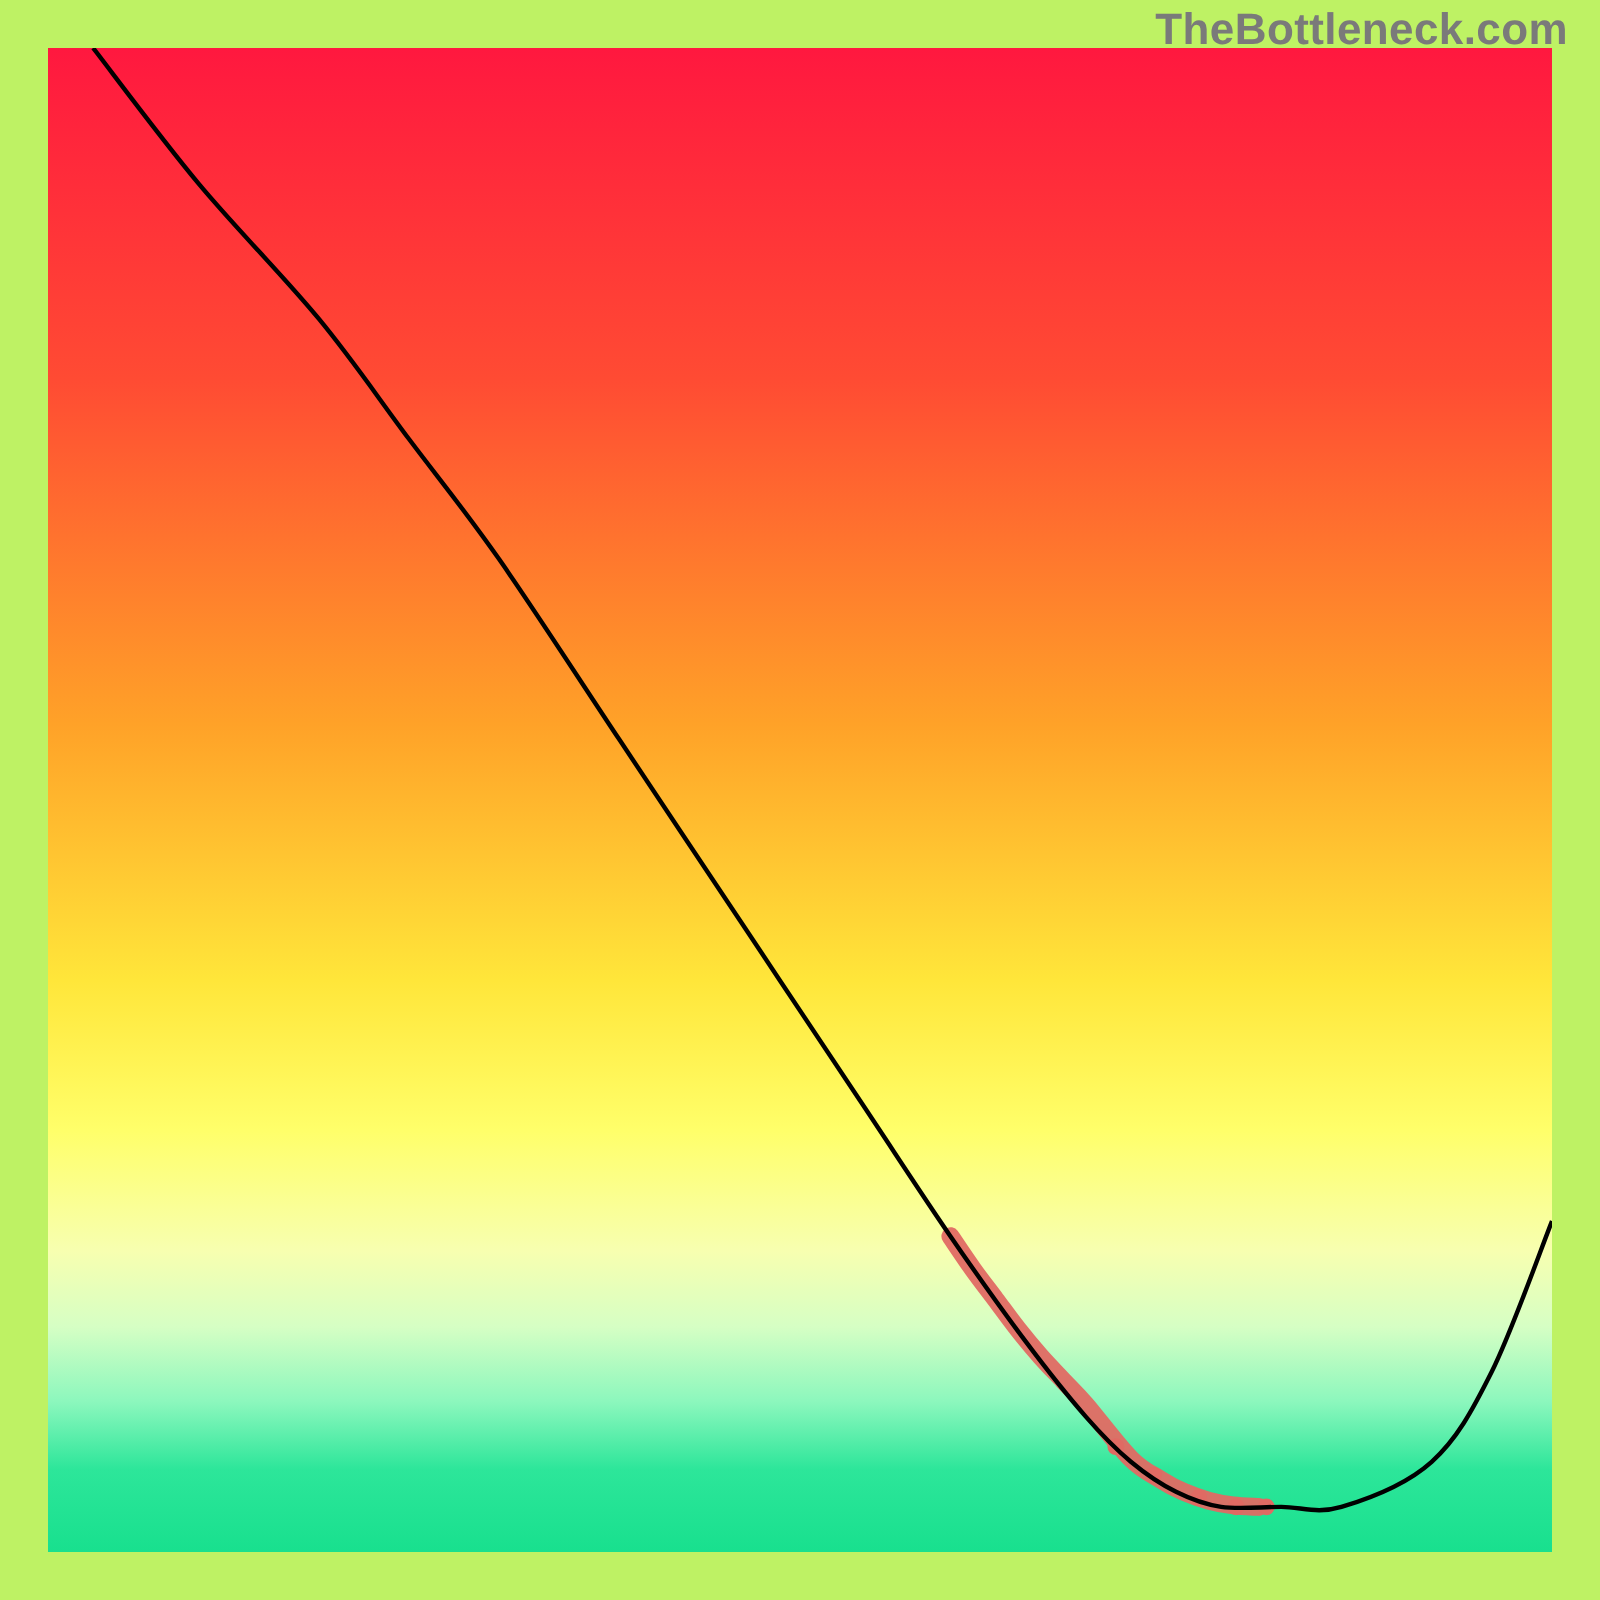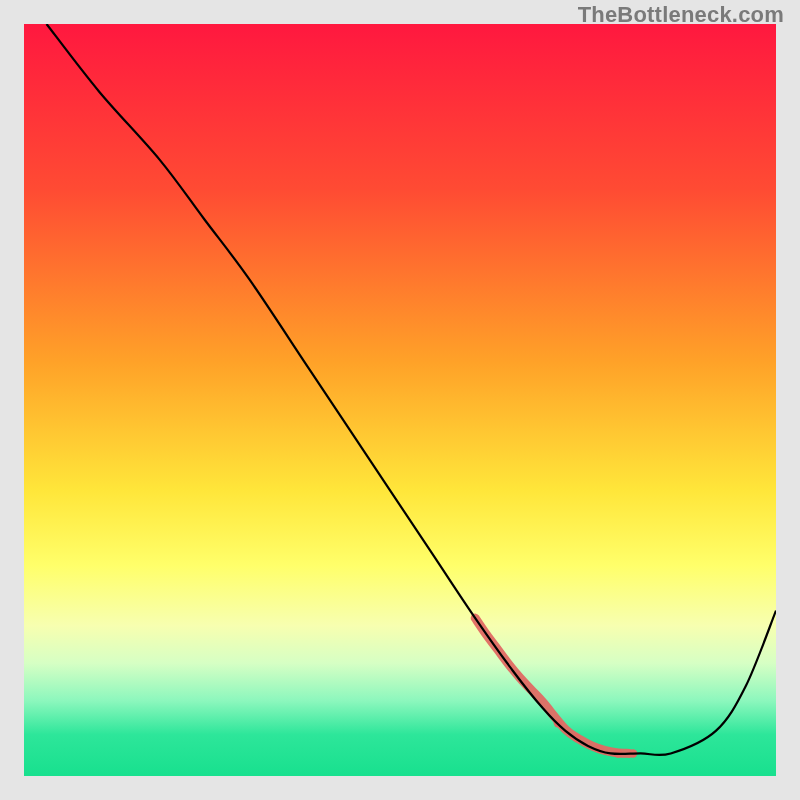--- a/index.html
+++ b/index.html
@@ -9,21 +9,21 @@
     height: 800px;
     background: #000;
     overflow: hidden;
   }
   .frame {
     position: absolute;
     left: 0;
     top: 0;
     width: 800px;
     height: 800px;
-    background: #e5e5e5;
+    background: #bef264;
   }
   .watermark {
     position: absolute;
     top: 2px;
     right: 16px;
     font-family: Arial, Helvetica, sans-serif;
     font-size: 22px;
     font-weight: 600;
     color: #7a7a7a;
     letter-spacing: 0.2px;

